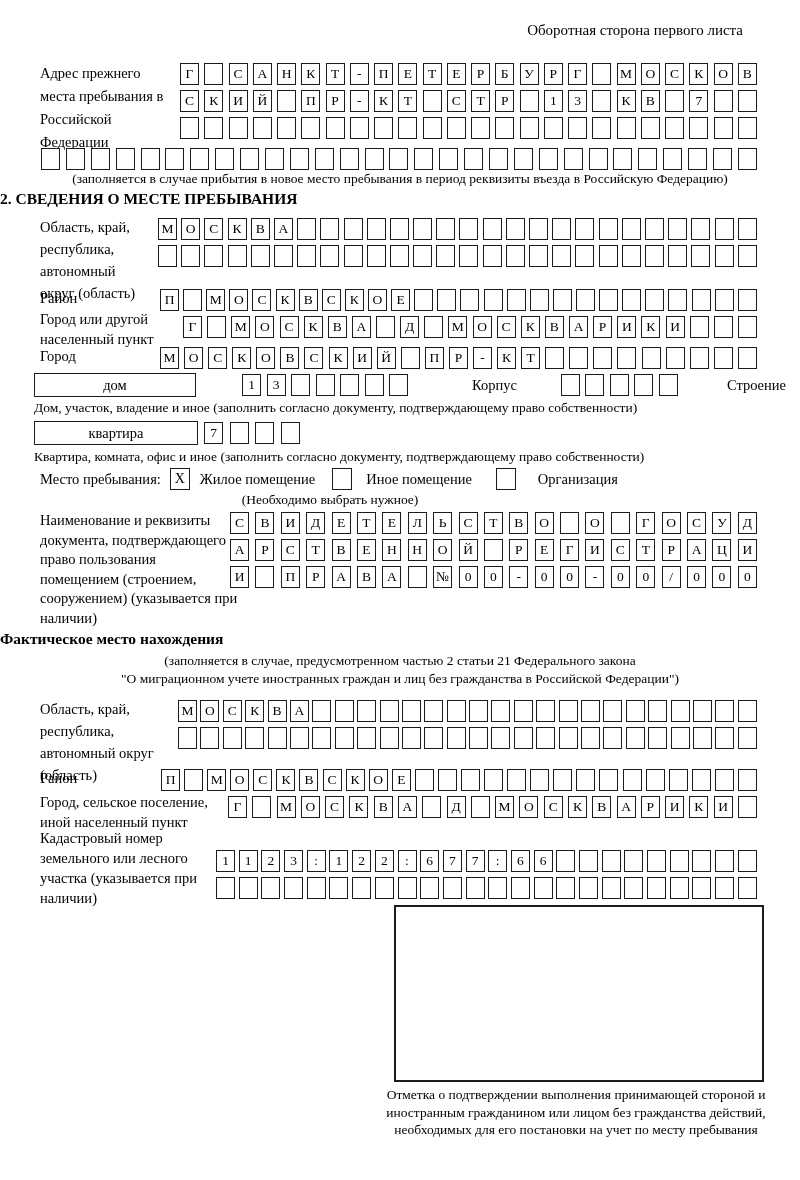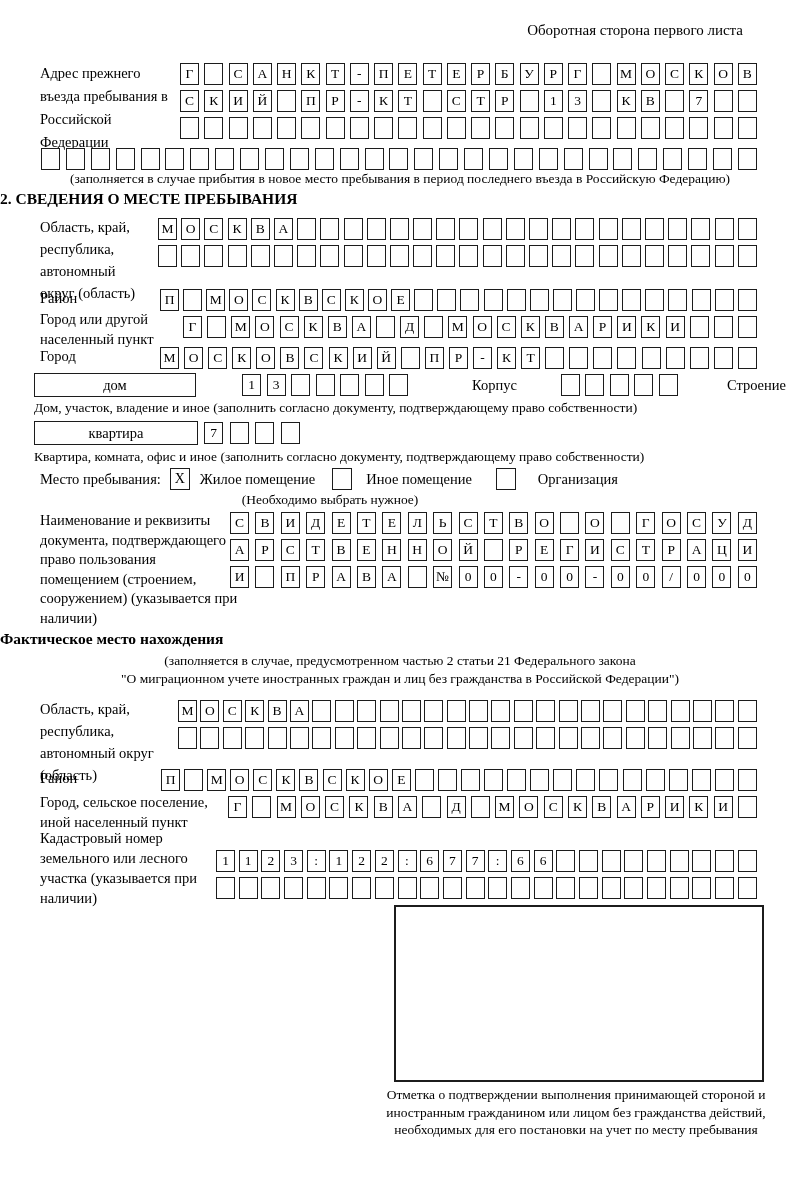--- a/index.html
+++ b/index.html
@@ -34,21 +34,21 @@
   .opt { font-size:14.5px; }
   #stamp-box { position:absolute; border:2px solid #1c1c1c; background:#fff; }
 </style>
 </head>
 <body>
 
 <div id="page">
 
   <div class="abs" style="top:22px; left:0; width:743px; text-align:right; font-size:15px;">Оборотная сторона первого листа</div>
 
-  <div class="lbl" style="left:40px; top:62px; width:132px; line-height:23px;">Адрес прежнего въезда пребывания в Российской Федерации</div>
+  <div class="lbl" style="left:40px; top:62px; width:132px; line-height:23px;">Адрес прежнего места пребывания в Российской Федерации</div>
   <div class="cells abs" style="left:180px; top:63px;  width:577px;">
       <span class="cell">Г</span>
       <span class="cell">&nbsp;</span>
       <span class="cell">С</span>
       <span class="cell">А</span>
       <span class="cell">Н</span>
       <span class="cell">К</span>
       <span class="cell">Т</span>
       <span class="cell">-</span>
       <span class="cell">П</span>
@@ -144,21 +144,21 @@
       <span class="cell">&nbsp;</span>
       <span class="cell">&nbsp;</span>
       <span class="cell">&nbsp;</span>
       <span class="cell">&nbsp;</span>
       <span class="cell">&nbsp;</span>
       <span class="cell">&nbsp;</span>
       <span class="cell">&nbsp;</span>
       <span class="cell">&nbsp;</span>
       <span class="cell">&nbsp;</span>
     </div>
-  <div class="note" style="top:171px; left:0; width:800px;">(заполняется в случае прибытия в новое место пребывания в период последнего въезда в Российскую Федерацию)</div>
+  <div class="note" style="top:171px; left:0; width:800px;">(заполняется в случае прибытия в новое место пребывания в период реквизиты въезда в Российскую Федерацию)</div>
 
   <div class="title" style="top:190px;">2. СВЕДЕНИЯ О МЕСТЕ ПРЕБЫВАНИЯ</div>
 
   <div class="lbl" style="left:40px; top:216px; width:110px; line-height:22px;">Область, край, республика, автономный округ (область)</div>
   <div class="cells abs" style="left:158px; top:218px; width:599px;">
       <span class="cell">М</span>
       <span class="cell">О</span>
       <span class="cell">С</span>
       <span class="cell">К</span>
       <span class="cell">В</span>

